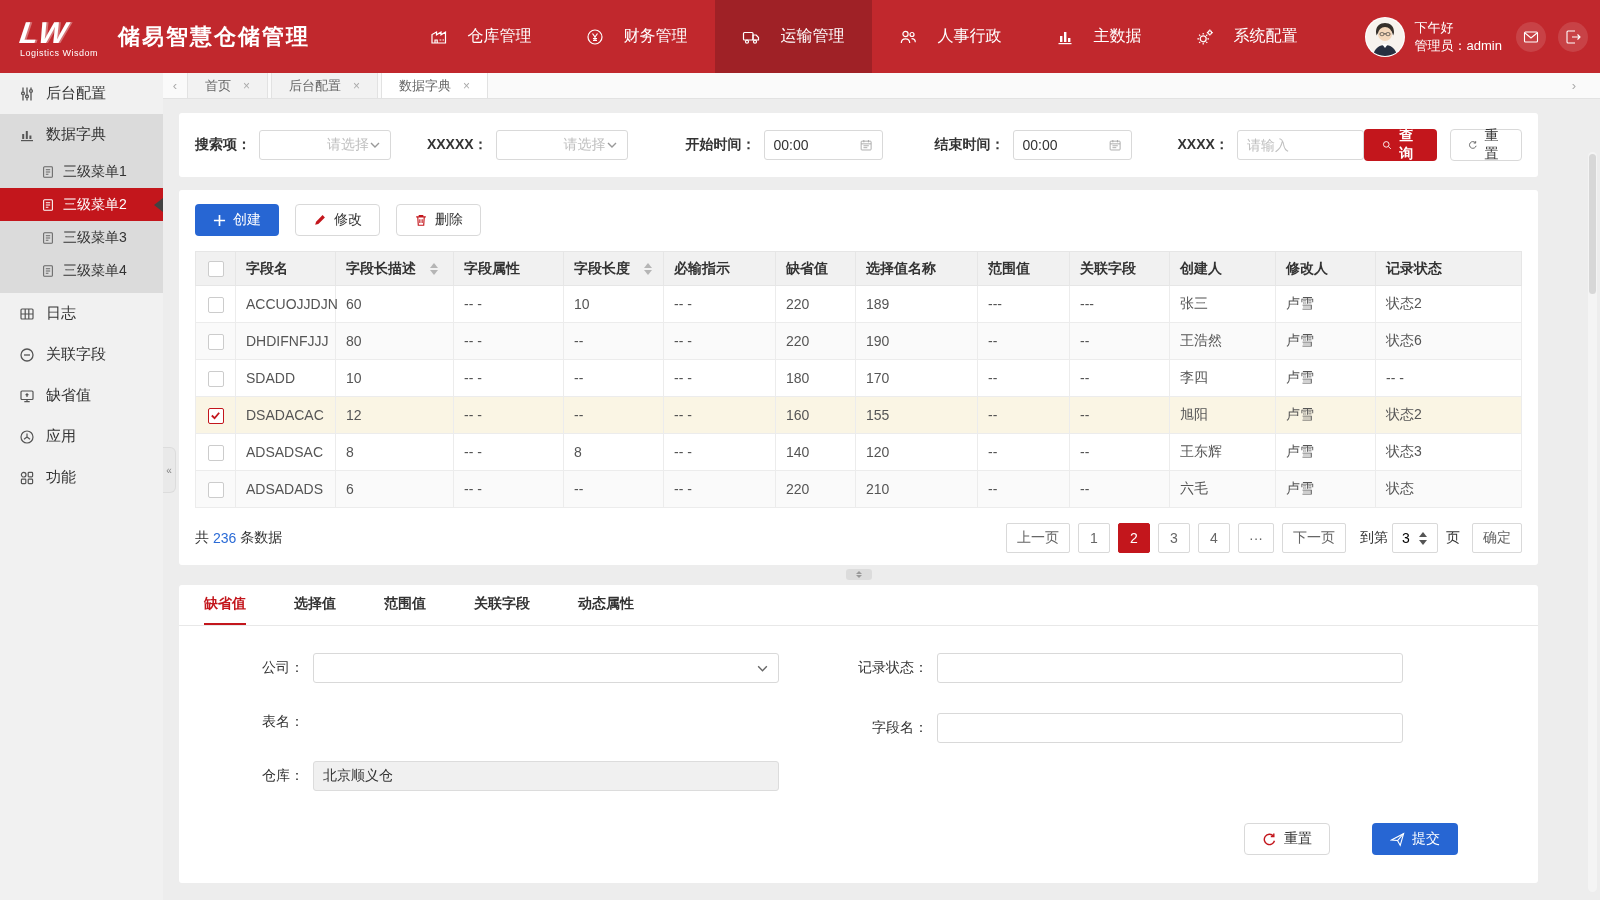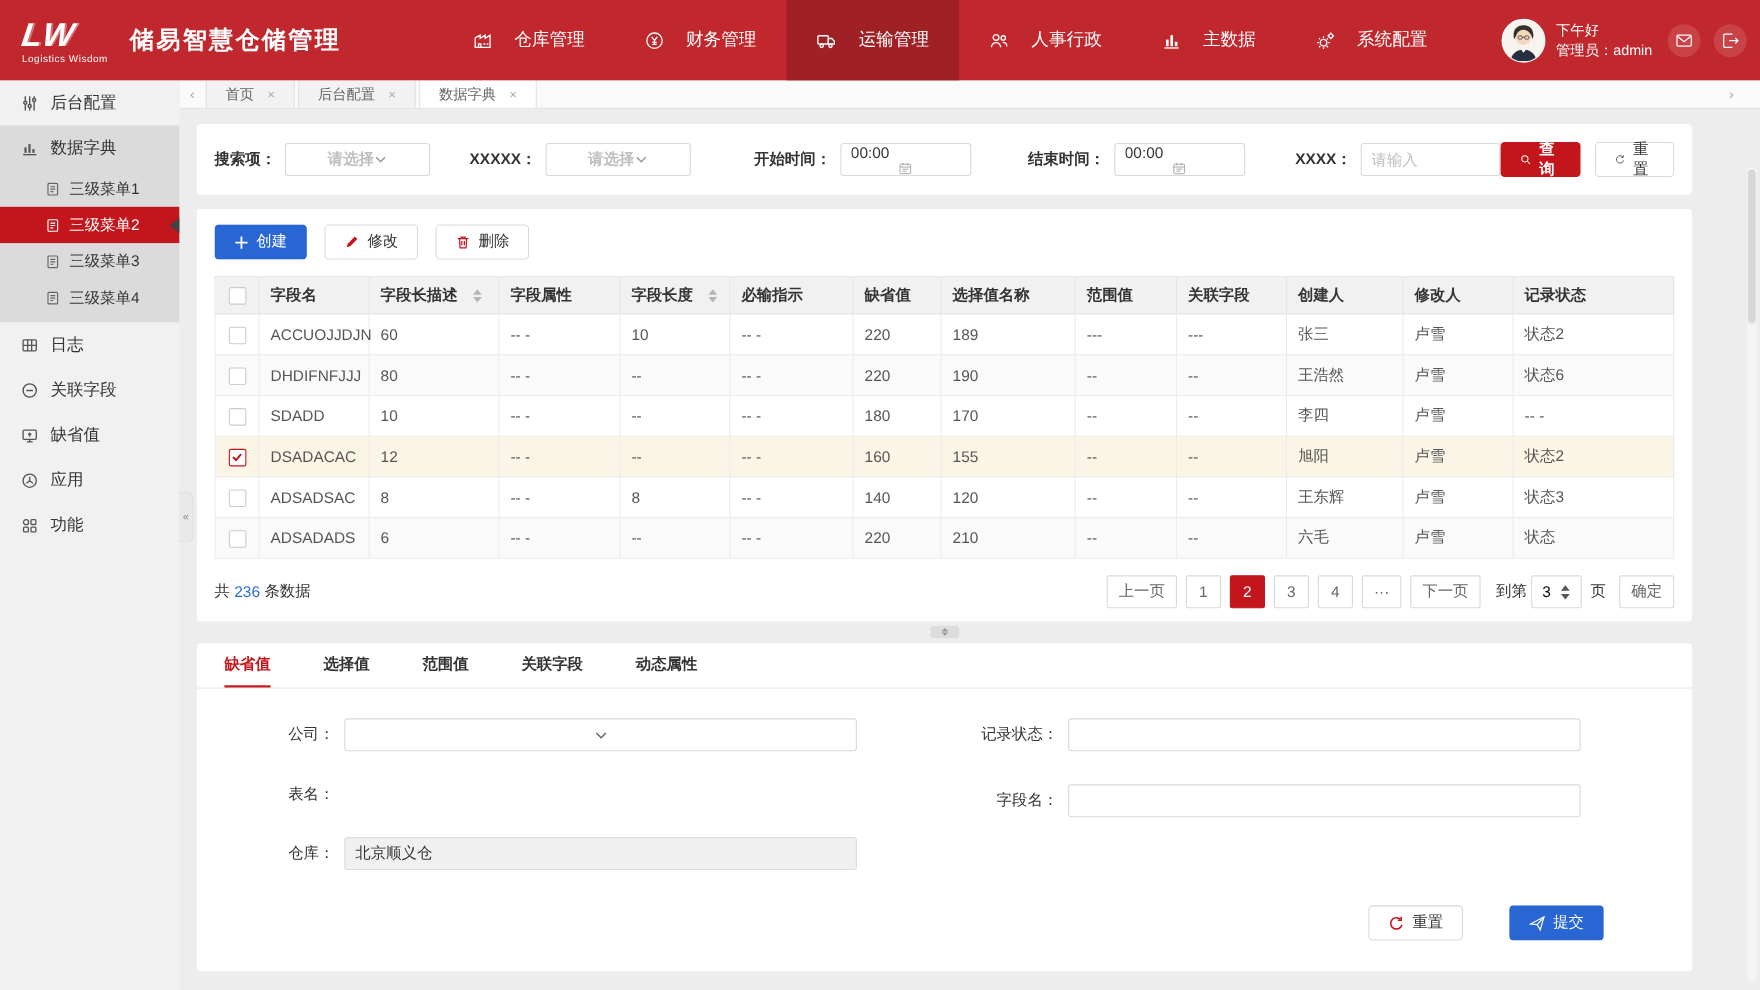--- a/index.html
+++ b/index.html
@@ -42,25 +42,25 @@
   .tab.active { background:#fff; }
   .tab-arrow.right { margin-left:auto; margin-right:14px; }
 
   .content { padding:14px 62px 0 16px; }
   .card { background:#fff; border-radius:3px; }
 
   
   .search-card { height:64px; display:flex; align-items:center; padding:0 16px; margin-bottom:13px; }
   .f-label { font-weight:bold; font-size:14px; color:#333; margin-right:8px; white-space:nowrap; }
   .sel, .inp { height:30px; border:1px solid #d9d9d9; border-radius:3px; background:#fff; display:flex; align-items:center; padding:0 9px; font-size:14px; }
-  .sel { justify-content:center; cursor:pointer;font-weight:bold; }
+  .sel { justify-content:flex-end; cursor:pointer; }
   .ph { color:#bfbfbf; }
   .inp input { border:none; outline:none; width:100%; font:inherit; color:#333; background:transparent; }
   .inp input::placeholder { color:#bfbfbf; }
-  .w150{width:150px;} .w135{width:135px;flex-direction:column;} .w145{width:145px;}
+  .w150{width:150px;} .w135{width:135px;} .w145{width:145px;}
   .gap36{margin-left:36px;} .gap58{margin-left:58px;} .gap52{margin-left:52px;} .gap46{margin-left:46px;}
   .btn { height:32px; border-radius:4px; display:inline-flex; align-items:center; justify-content:center; gap:7px; padding:0 17px; font-size:14px; cursor:pointer; border:1px solid transparent; }
   .btn-red { background:#c3161c; color:#fff; font-weight:bold; }
   .btn-plain { background:#fff; border-color:#d9d9d9; color:#333; }
   .btn-blue { background:#2766d3; color:#fff; }
 
   
   .table-card { padding:14px 16px 12px; }
   .toolbar { display:flex; gap:16px; }
   table { border-collapse:collapse; width:100%; margin-top:15px; table-layout:fixed; }
@@ -96,21 +96,21 @@
   .drag-handle { width:26px; height:11px; background:#dcdcdc; border-radius:3px; margin:4px auto 5px; display:flex; flex-direction:column; align-items:center; justify-content:center; gap:1px; cursor:row-resize; }
   .drag-handle i { width:0; height:0; border-left:3px solid transparent; border-right:3px solid transparent; display:block; }
   .drag-handle .up { border-bottom:3px solid #999; }
   .drag-handle .dn { border-top:3px solid #999; }
 
   
   .bottom-card { padding-bottom:20px; }
   .btabs { display:flex; gap:48px; padding:0 25px; border-bottom:1px solid #e8e8e8; height:41px; align-items:center; }
   .btab { font-size:14px; color:#333; height:100%; display:flex; align-items:center; cursor:pointer; border-bottom:2px solid transparent; font-weight:bold; }
   .btab.active { color:#c3161c; border-bottom-color:#c3161c; }
-  .form { display:grid; grid-template-columns:auto auto; justify-content:start; column-gap:82px; padding:27px 0 0 24px; }
+  .form { display:grid; grid-template-columns:auto auto; justify-content:start; column-gap:48px; padding:27px 0 0 24px; }
   .frow { display:flex; align-items:center; margin-bottom:30px; }
   .flabel { width:110px; text-align:right; padding-right:9px; font-size:14px; color:#333; white-space:nowrap; }
   .fctl { width:466px; }
   .inp.focused { border-color:#4c8fe0; box-shadow:0 0 2px rgba(76,143,224,.5); }
   .inp.disabled { background:#f0f0f0; border-color:#dcdcdc; }
   .form-actions { display:flex; justify-content:flex-end; gap:42px; padding:2px 80px 8px 0; }
 
   
   .vscroll { position:absolute; top:79px; bottom:8px; right:3px; width:9px; background:#f4f4f4; border-radius:5px; }
   .vscroll .thumb { position:absolute; top:2px; left:1px; width:7px; height:140px; background:#d7d7d7; border-radius:4px; }

